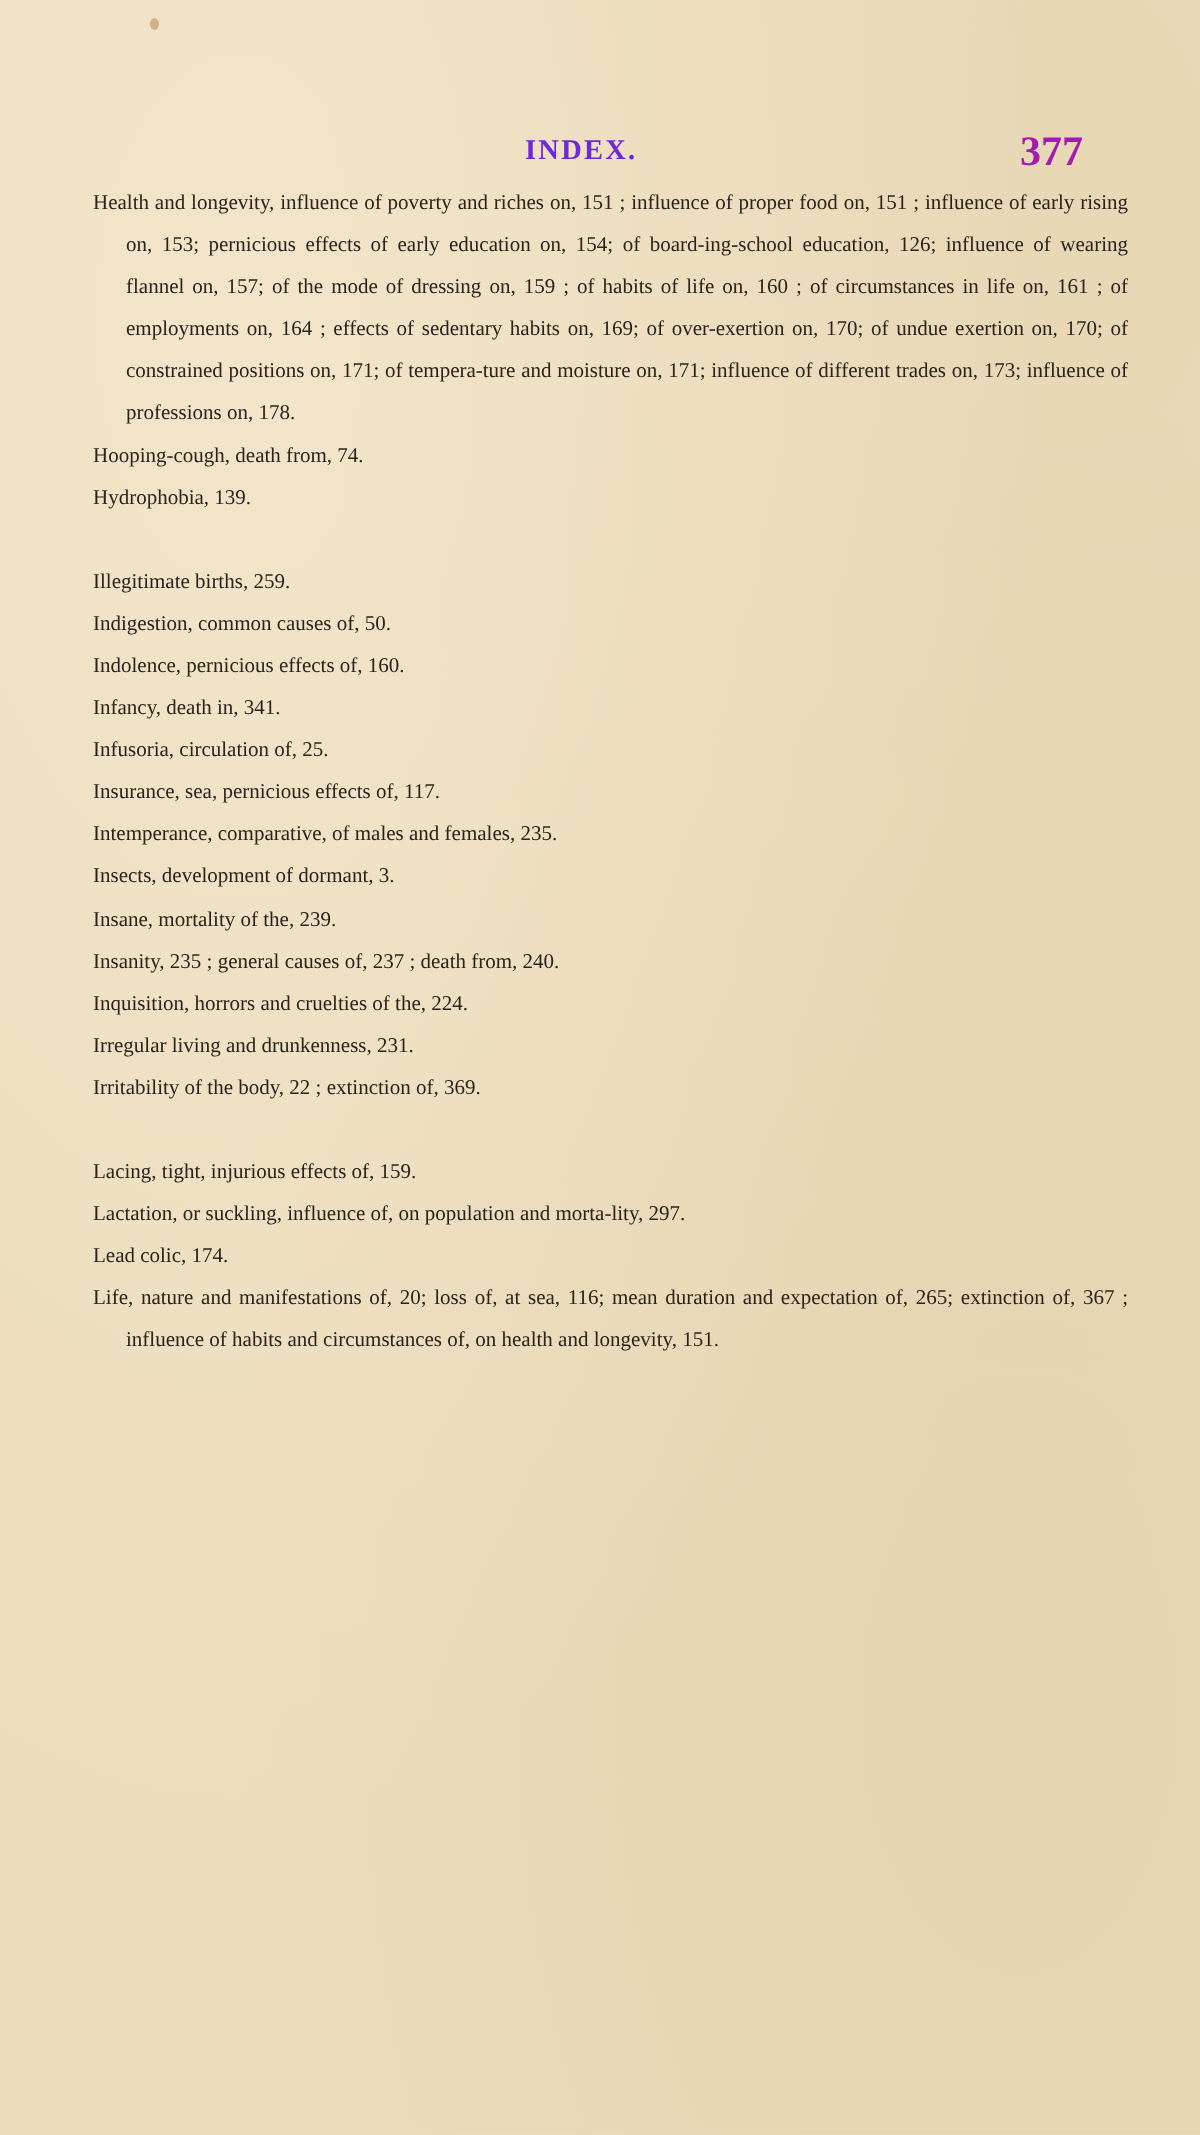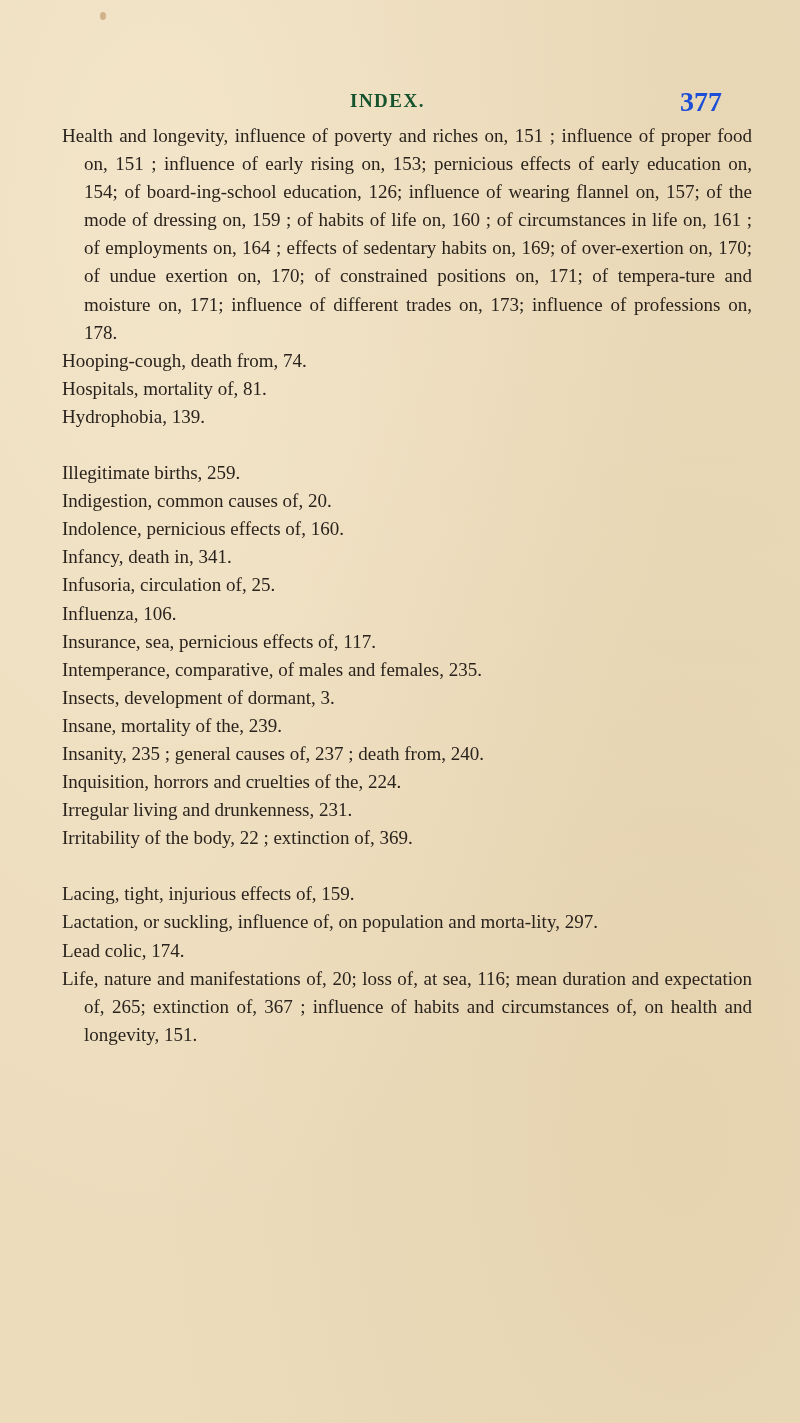--- a/index.html
+++ b/index.html
@@ -42,38 +42,38 @@
       height: 30px;
     }
     .running-head {
       position: absolute;
       left: 350px;
       top: 4px;
       font-size: 19px;
       letter-spacing: 1.5px;
       font-variant: small-caps;
       font-weight: bold;
-      color: #14532d;
+      color: #6d28d9;
     }
     .page-number {
       position: absolute;
       left: 680px;
       top: 0px;
       font-size: 28px;
       font-weight: bold;
-      color: #1d4ed8;
+      color: #a21caf;
     }
     .index {
       position: absolute;
       left: 62px;
       top: 122px;
       width: 690px;
     }
     .entry {
-      font-size: 19px;
+      font-size: 14px;
       line-height: 28.1px;
       padding-left: 22px;
       text-indent: -22px;
       text-align: justify;
       margin: 0;
     }
     .gap {
       height: 28px;
     }
   </style>
@@ -86,33 +86,31 @@
   <div class="header">
     <span class="running-head">INDEX.</span>
     <span class="page-number">377</span>
   </div>
 
   <div class="index">
 
     <div class="section">
       <p class="entry">Health and longevity, influence of poverty and riches on, 151 ; influence of proper food on, 151 ; influence of early rising on, 153; pernicious effects of early education on, 154; of board-ing-school education, 126; influence of wearing flannel on, 157; of the mode of dressing on, 159 ; of habits of life on, 160 ; of circumstances in life on, 161 ; of employments on, 164 ; effects of sedentary habits on, 169; of over-exertion on, 170; of undue exertion on, 170; of constrained positions on, 171; of tempera-ture and moisture on, 171; influence of different trades on, 173; influence of professions on, 178.</p>
       <p class="entry">Hooping-cough, death from, 74.</p>
-      <p class="entry">Hospitals, mortality of, 81.</p>
       <p class="entry">Hydrophobia, 139.</p>
     </div>
 
     <div class="gap"></div>
 
     <div class="section">
       <p class="entry">Illegitimate births, 259.</p>
-      <p class="entry">Indigestion, common causes of, 20.</p>
+      <p class="entry">Indigestion, common causes of, 50.</p>
       <p class="entry">Indolence, pernicious effects of, 160.</p>
       <p class="entry">Infancy, death in, 341.</p>
       <p class="entry">Infusoria, circulation of, 25.</p>
-      <p class="entry">Influenza, 106.</p>
       <p class="entry">Insurance, sea, pernicious effects of, 117.</p>
       <p class="entry">Intemperance, comparative, of males and females, 235.</p>
       <p class="entry">Insects, development of dormant, 3.</p>
       <p class="entry">Insane, mortality of the, 239.</p>
       <p class="entry">Insanity, 235 ; general causes of, 237 ; death from, 240.</p>
       <p class="entry">Inquisition, horrors and cruelties of the, 224.</p>
       <p class="entry">Irregular living and drunkenness, 231.</p>
       <p class="entry">Irritability of the body, 22 ; extinction of, 369.</p>
     </div>
 

